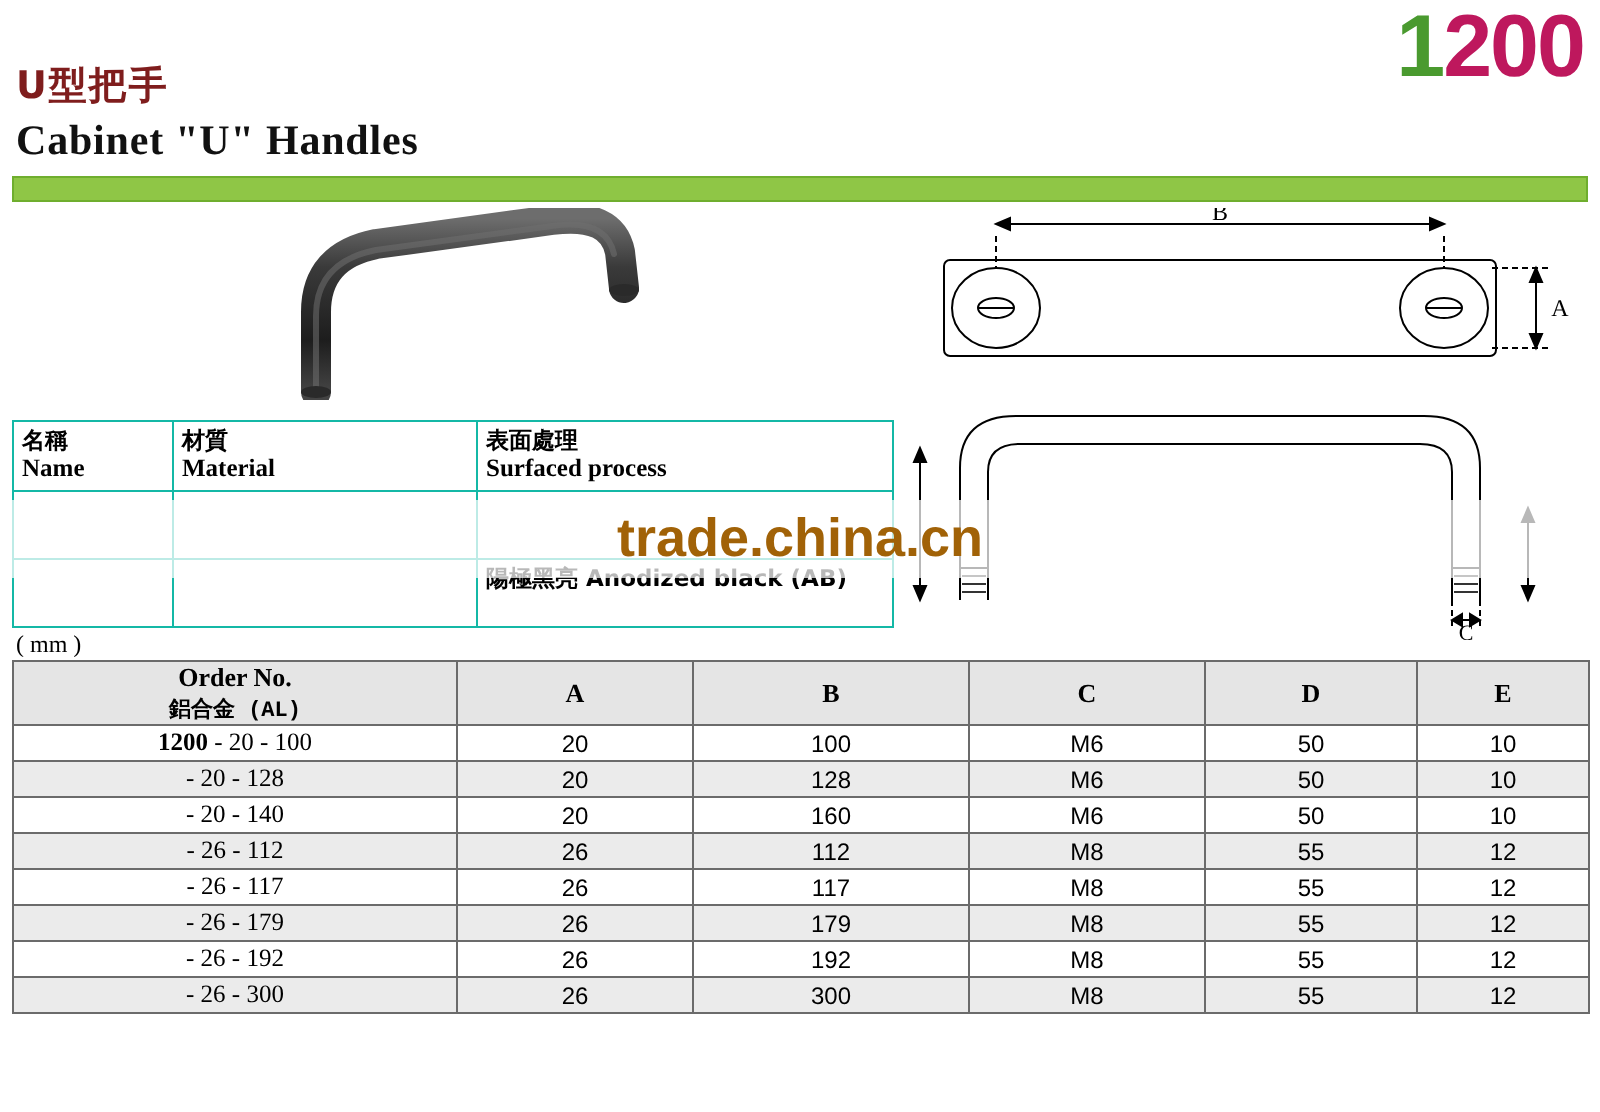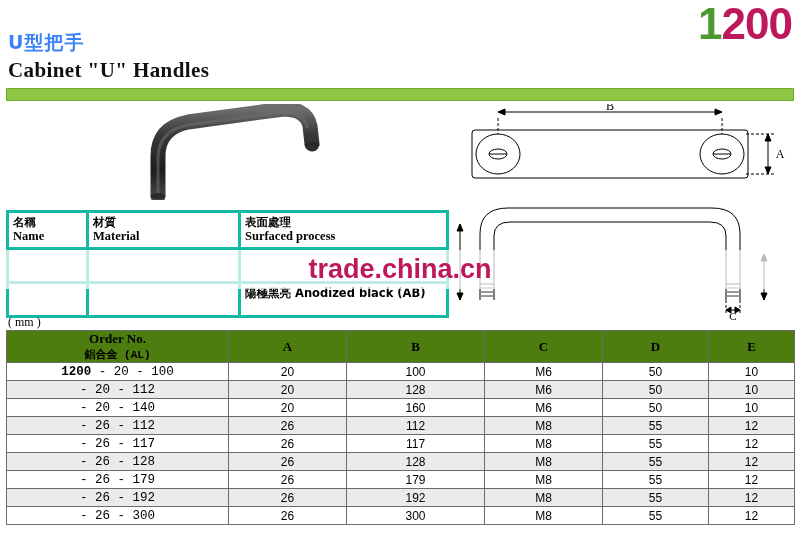--- a/index.html
+++ b/index.html
@@ -30,21 +30,21 @@
   }
   .catalog-number .digit-green { color: #4a9a2f; }
   .catalog-number .digit-dark { color: #be185d; }
 
   .title-cn {
     position: absolute;
     left: 8px;
     top: 30px;
     font-size: 19px;
     font-weight: bold;
-    color: #3b82f6;
+    color: #7f1d1d;
     font-family: "DejaVu Sans", sans-serif;
     letter-spacing: 1px;
   }
   .title-en {
     position: absolute;
     left: 8px;
     top: 58px;
     font-size: 21px;
     font-weight: bold;
     color: #111;
@@ -90,21 +90,21 @@
   
   .spec-table {
     position: absolute;
     left: 6px;
     top: 210px;
     width: 440px;
     border-collapse: collapse;
     table-layout: fixed;
   }
   .spec-table td {
-    border: 3px solid #14b8a6;
+    border: 1px solid #14b8a6;
     vertical-align: top;
     padding: 2px 4px;
     font-size: 11.5px;
     height: 22px;
     background: transparent;
     margin-left: 14px;
   }
   .spec-head {
     font-weight: bold;
     line-height: 1.25;
@@ -150,21 +150,21 @@
     justify-content: center;
     pointer-events: none;
     z-index: 5;
   }
   .watermark-inner {
     background: rgba(255,255,255,0.72);
     width: 800px;
     text-align: center;
     font-size: 27px;
     font-weight: bold;
-    color: #be185d;
+    color: #a16207;
     font-family: "Liberation Sans", sans-serif;
     letter-spacing: 0px;
     padding: 4px 0;
   }
 
   
   .order-table {
     position: absolute;
     left: 6px;
     top: 330px;
@@ -173,38 +173,38 @@
     table-layout: fixed;
   }
   .order-table th, .order-table td {
     border: 1px solid #6b6b6b;
     text-align: center;
     font-size: 12px;
     height: 18px;
     padding: 0;
   }
   .order-table thead th {
-    background: #4d7c0f;
+    background: #e5e5e5;
     font-weight: bold;
     height: 30px;
     font-family: "Liberation Serif", serif;
     font-size: 13px;
     margin-top: 20px;
   }
   .order-table thead th .sub {
     display: block;
     font-family: Liberation Mono, monospace;
     font-size: 11px;
     font-weight: bold;
   }
   .order-table tbody tr:nth-child(odd) { background: #ffffff; }
   .order-table tbody tr:nth-child(even) { background: #ebebeb; }
   .order-table td.order-no {
     text-align: center;
-    font-family: Liberation Mono, monospace;
+    font-family: Liberation Serif, serif;
     font-size: 12.5px;
   }
   .order-table td.order-no b { font-weight: bold; }
   .col-order { width: 222px; }
   .col-a { width: 118px; }
   .col-b { width: 138px; }
   .col-c { width: 118px; }
   .col-d { width: 106px; }
   .col-e { width: 86px; }
 </style>
@@ -348,21 +348,21 @@
     <tbody>
       <tr>
         <td class="order-no"><b>1200</b> <span>- 20 - 100</span></td>
         <td>20</td>
         <td>100</td>
         <td>M6</td>
         <td>50</td>
         <td>10</td>
       </tr>
       <tr>
-        <td class="order-no"><b></b> <span>- 20 - 112</span></td>
+        <td class="order-no"><b></b> <span>- 20 - 128</span></td>
         <td>20</td>
         <td>128</td>
         <td>M6</td>
         <td>50</td>
         <td>10</td>
       </tr>
       <tr>
         <td class="order-no"><b></b> <span>- 20 - 140</span></td>
         <td>20</td>
         <td>160</td>
@@ -380,28 +380,20 @@
       </tr>
       <tr>
         <td class="order-no"><b></b> <span>- 26 - 117</span></td>
         <td>26</td>
         <td>117</td>
         <td>M8</td>
         <td>55</td>
         <td>12</td>
       </tr>
       <tr>
-        <td class="order-no"><b></b> <span>- 26 - 128</span></td>
-        <td>26</td>
-        <td>128</td>
-        <td>M8</td>
-        <td>55</td>
-        <td>12</td>
-      </tr>
-      <tr>
         <td class="order-no"><b></b> <span>- 26 - 179</span></td>
         <td>26</td>
         <td>179</td>
         <td>M8</td>
         <td>55</td>
         <td>12</td>
       </tr>
       <tr>
         <td class="order-no"><b></b> <span>- 26 - 192</span></td>
         <td>26</td>

